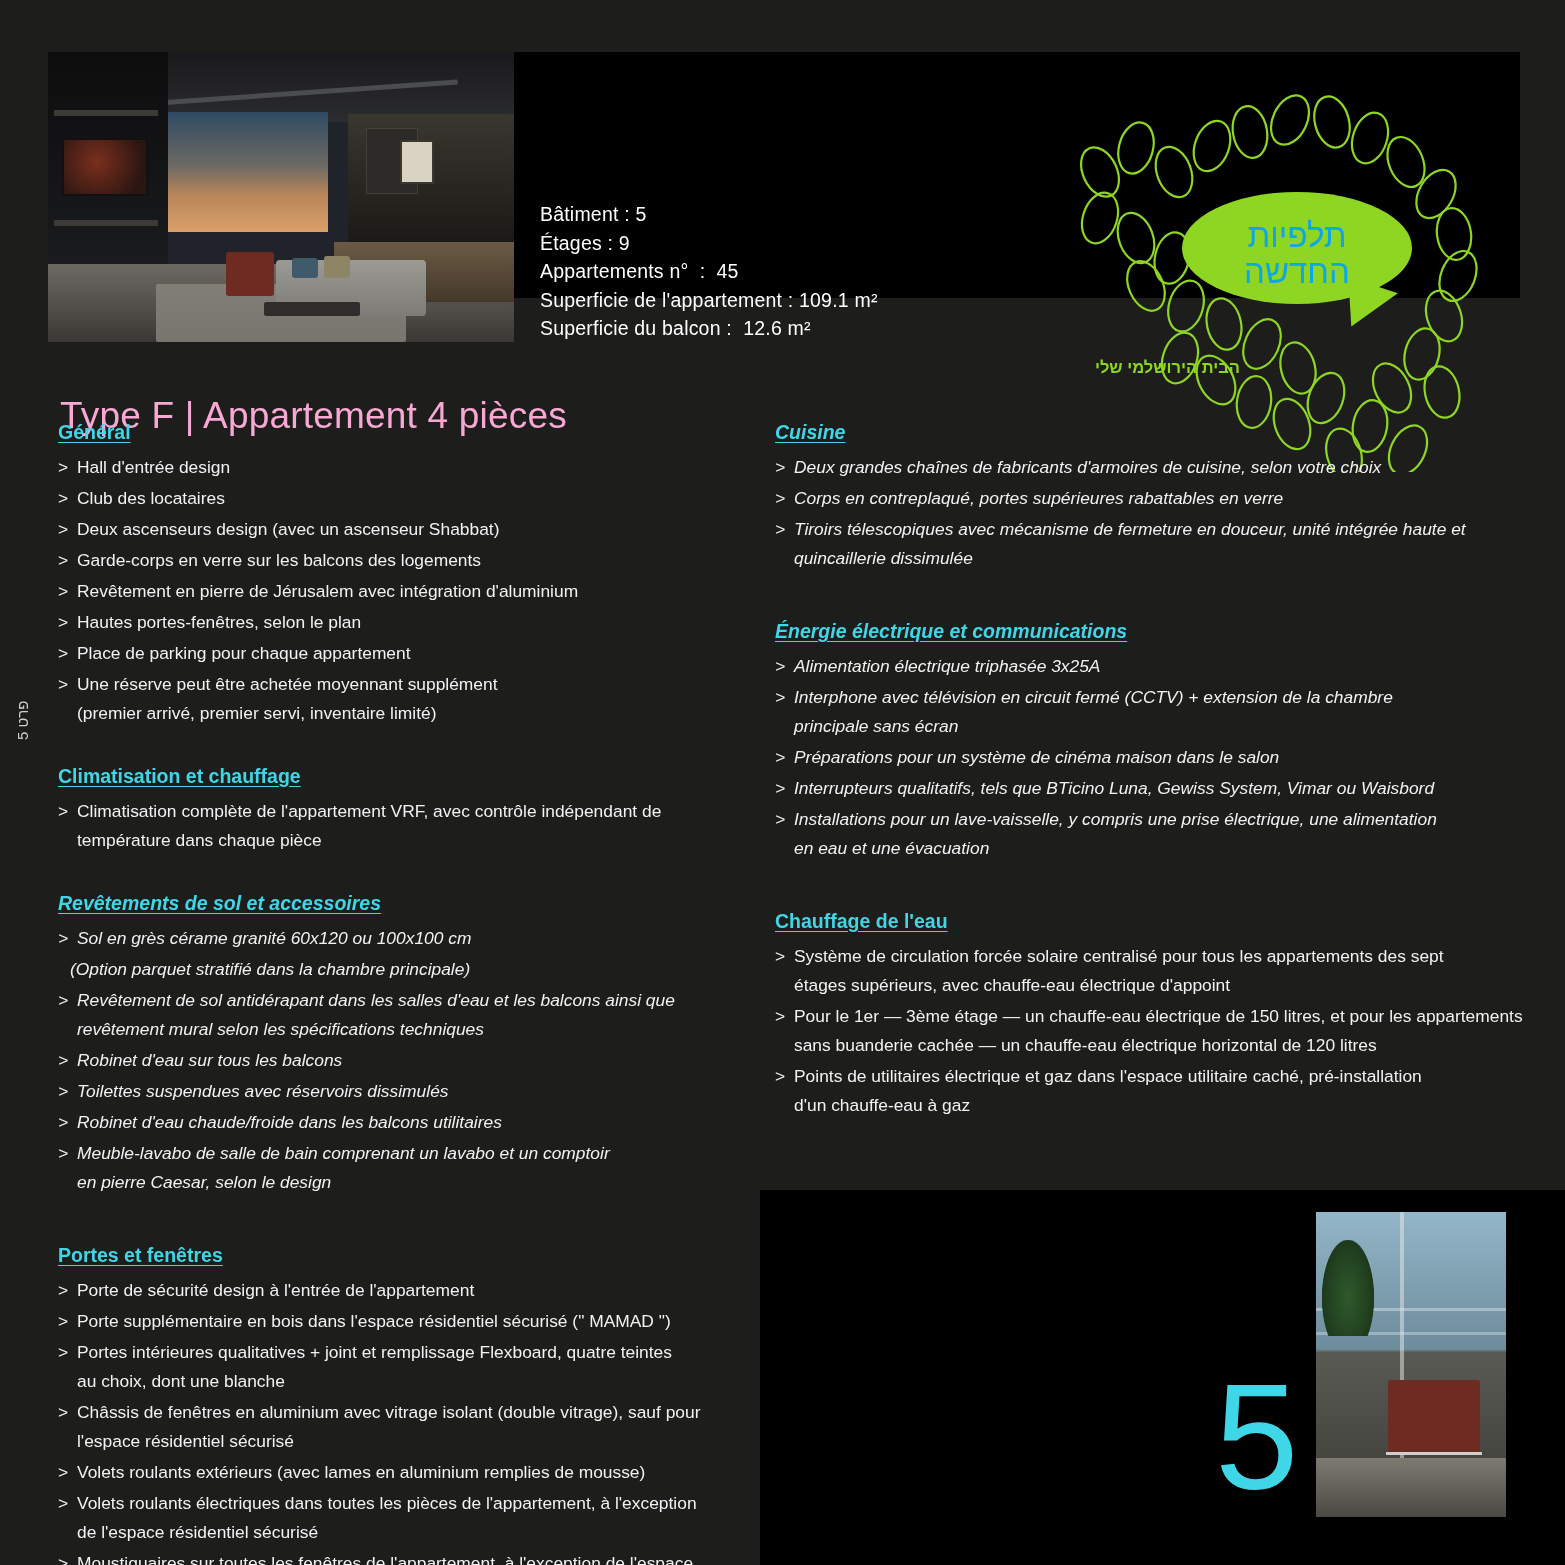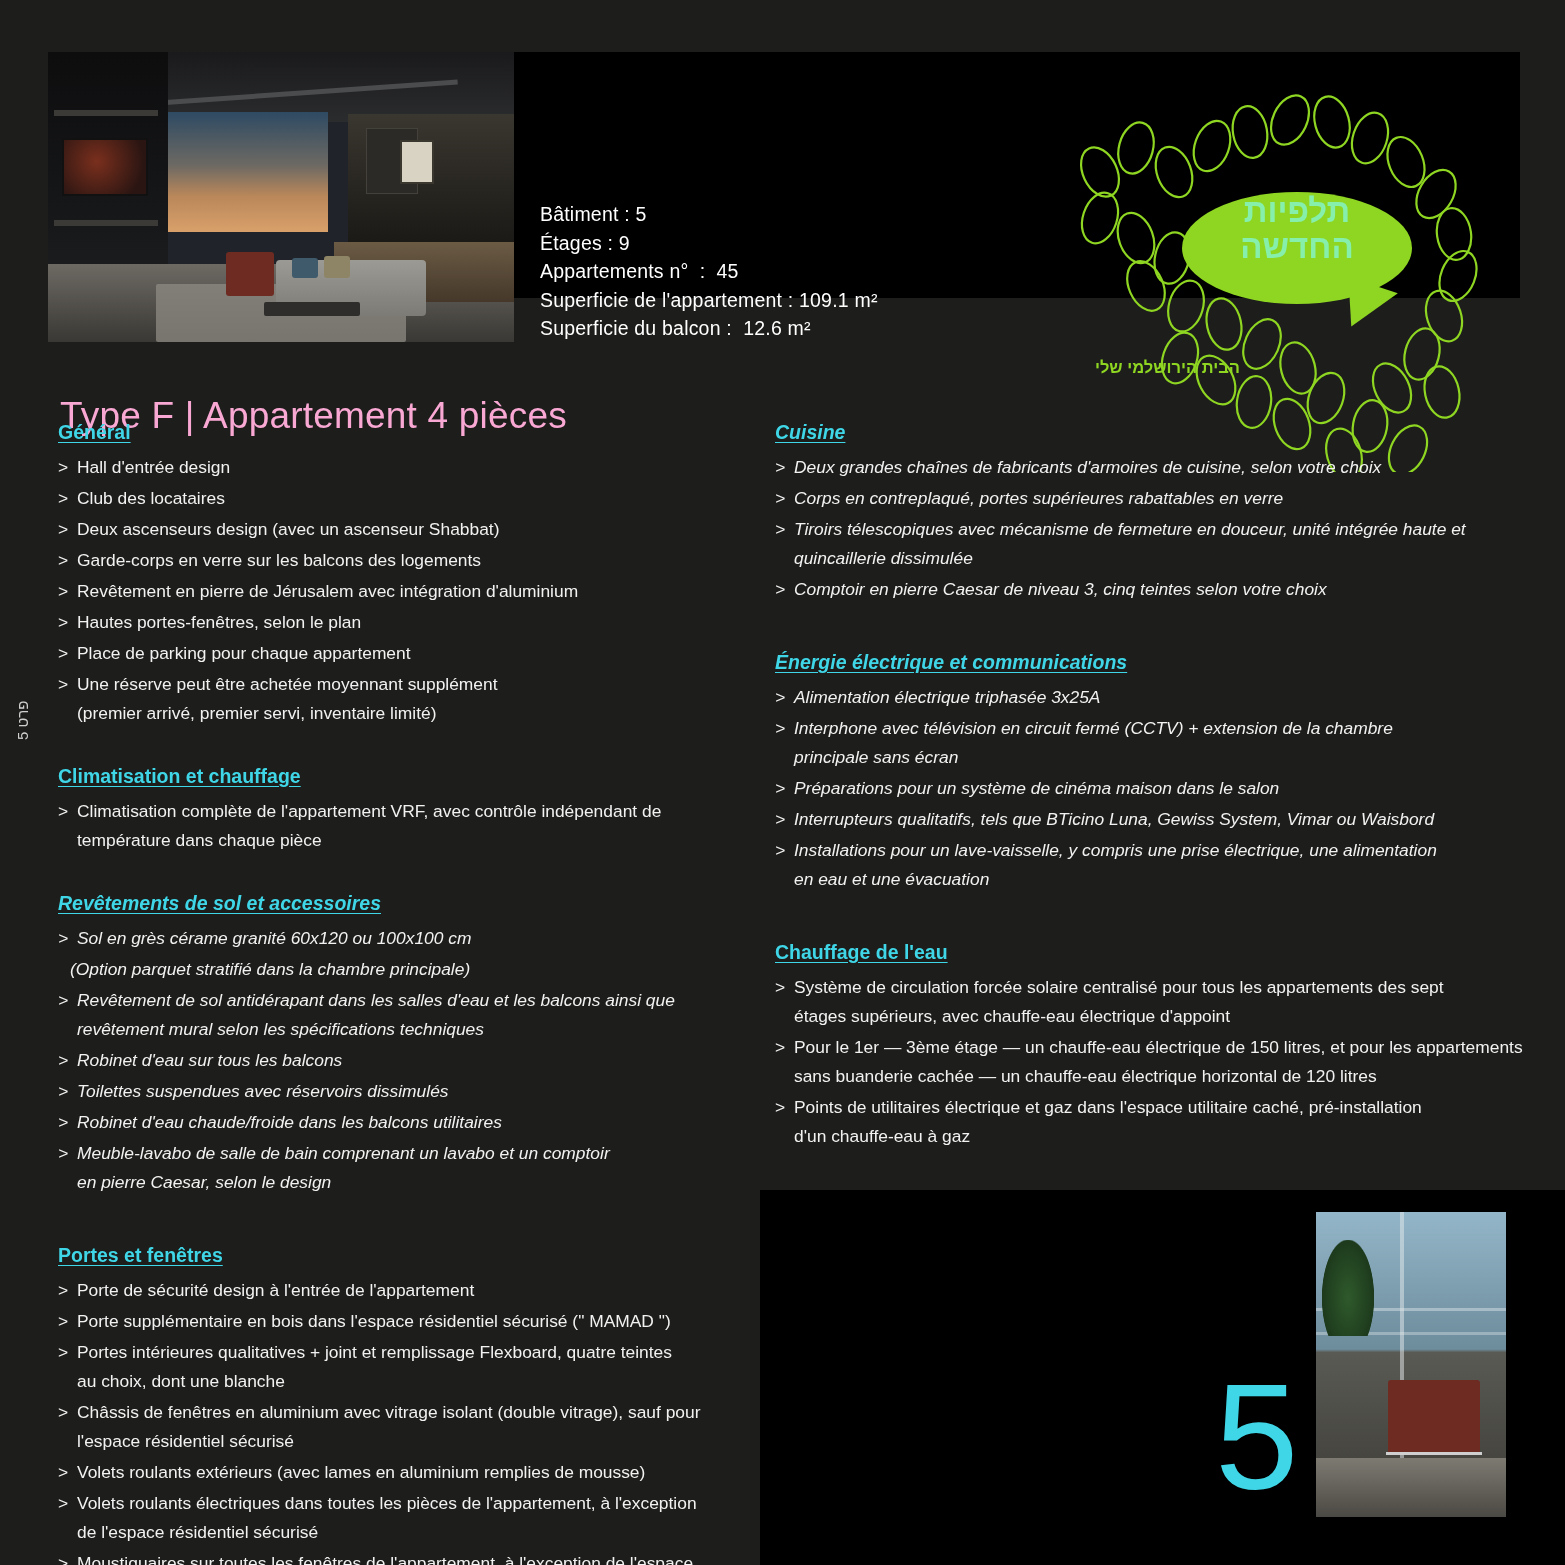--- a/index.html
+++ b/index.html
@@ -130,25 +130,25 @@
     position: absolute;
     left: 300px; top: 222px;
     width: 0; height: 0;
     border-left: 18px solid transparent;
     border-right: 34px solid transparent;
     border-top: 46px solid #8ed622;
     transform: rotate(18deg);
   }
   .bubble-text {
     position: absolute;
-    left: 142px; top: 131px;
+    left: 142px; top: 156px;
     width: 230px;
     text-align: center;
-    color: #86efac;
-    font-weight: bold;
+    color: #0ea5e9;
+    font-weight: normal;
     font-size: 33px;
     line-height: 36px;
     direction: rtl;
   }
   .logo-sub {
     position: absolute;
     left: 0; top: 296px;
     width: 200px;
     text-align: right;
     color: #8ed622;
@@ -413,21 +413,20 @@
 
   <div class="col col-right">
 
     <div class="section sec-gap-xl">
       <h3>Cuisine</h3>
       <ul>
         <li class="bullet">Deux grandes chaînes de fabricants d'armoires de cuisine, selon votre choix</li>
         <li class="bullet">Corps en contreplaqué, portes supérieures rabattables en verre</li>
         <li class="bullet">Tiroirs télescopiques avec mécanisme de fermeture en douceur, unité intégrée haute et
 quincaillerie dissimulée</li>
-        <li class="bullet">Comptoir en pierre Caesar de niveau 3, cinq teintes selon votre choix</li>
       </ul>
     </div>
 
     <div class="section sec-gap-xl">
       <h3>Énergie électrique et communications</h3>
       <ul>
         <li class="bullet">Alimentation électrique triphasée 3x25A</li>
         <li class="bullet">Interphone avec télévision en circuit fermé (CCTV) + extension de la chambre
 principale sans écran</li>
         <li class="bullet">Préparations pour un système de cinéma maison dans le salon</li>

